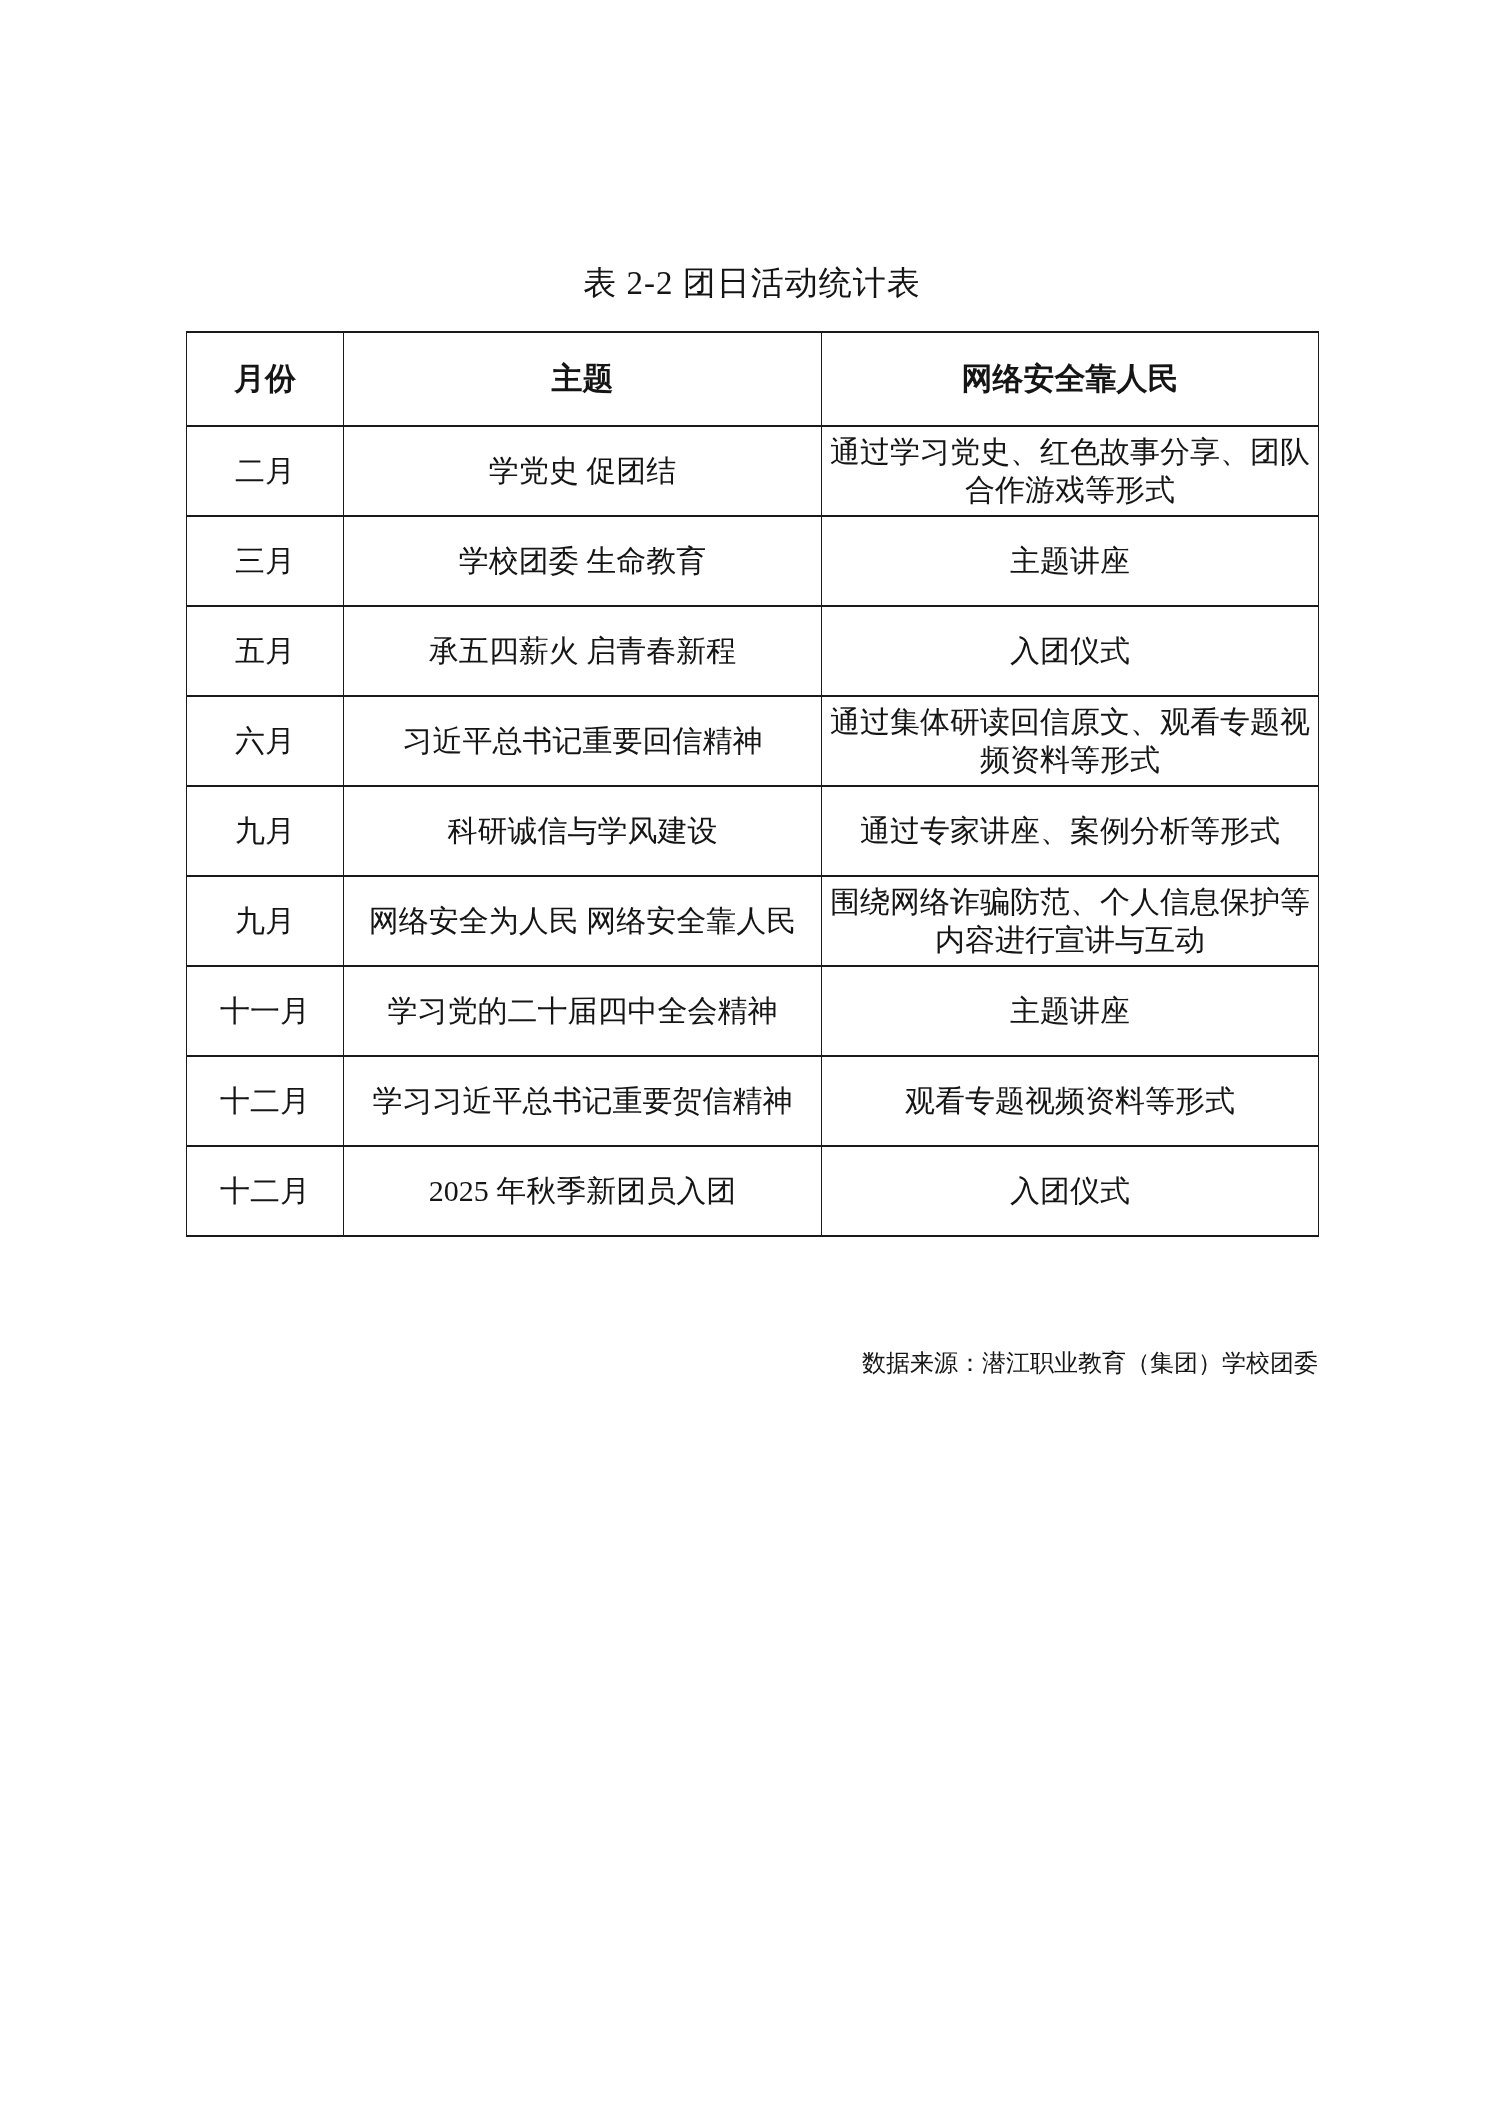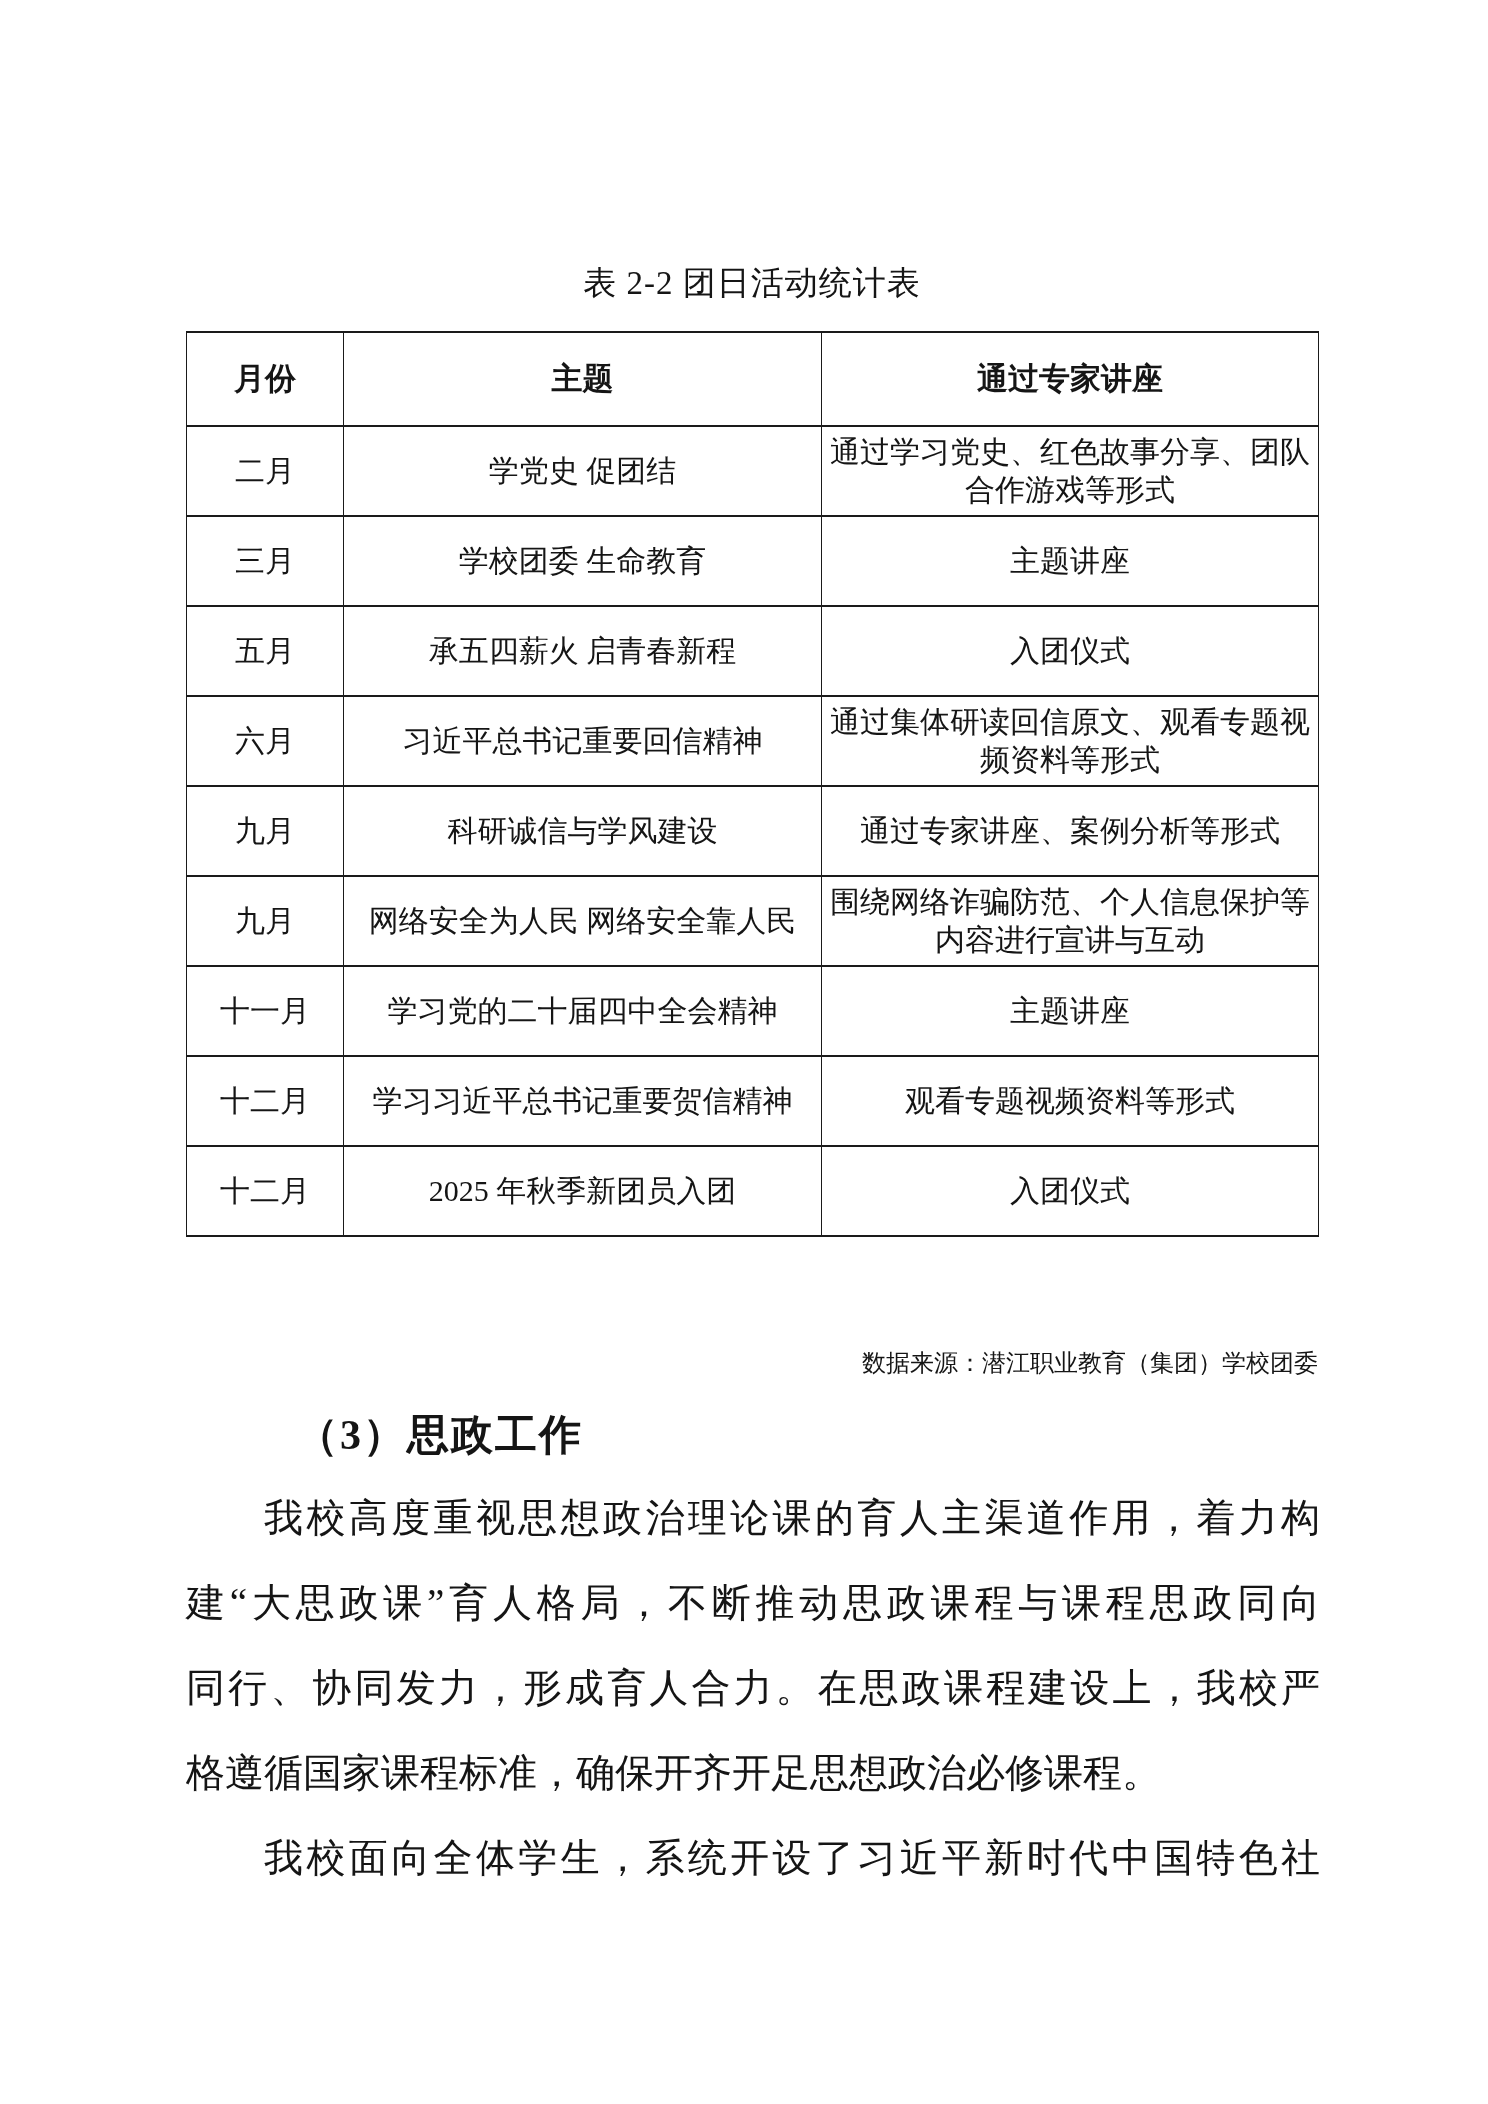--- a/index.html
+++ b/index.html
@@ -89,21 +89,21 @@
   <table class="stats-table">
     <colgroup>
       <col class="col-month">
       <col class="col-theme">
       <col class="col-activity">
     </colgroup>
     <thead>
         <tr>
           <th>月份</th>
           <th>主题</th>
-          <th>通过专家讲座</th>
+          <th>网络安全靠人民</th>
         </tr>
       </thead>
     <tbody>
         <tr>
           <td>二月</td>
           <td>学党史 促团结</td>
           <td>通过学习党史、红色故事分享、团队合作游戏等形式</td>
         </tr>
         <tr>
           <td>三月</td>
@@ -143,28 +143,14 @@
         <tr>
           <td>十二月</td>
           <td>2025 年秋季新团员入团</td>
           <td>入团仪式</td>
         </tr>
       </tbody>
   </table>
 
   <div class="source-note">数据来源：潜江职业教育（集团）学校团委</div>
 
-  <div class="body-text">
-    <div class="section-heading">（3）思政工作</div>
-    <div>
-        <div>
-          <div class="para-line justify indent">我校高度重视思想政治理论课的育人主渠道作用，着力构</div>
-          <div class="para-line justify">建“大思政课”育人格局，不断推动思政课程与课程思政同向</div>
-          <div class="para-line justify">同行、协同发力，形成育人合力。在思政课程建设上，我校严</div>
-          <div class="para-line">格遵循国家课程标准，确保开齐开足思想政治必修课程。</div>
-        </div>
-        <div>
-          <div class="para-line justify indent">我校面向全体学生，系统开设了习近平新时代中国特色社</div>
-        </div>
-      </div>
-  </div>
 
 </div>
 
 </body></html>

